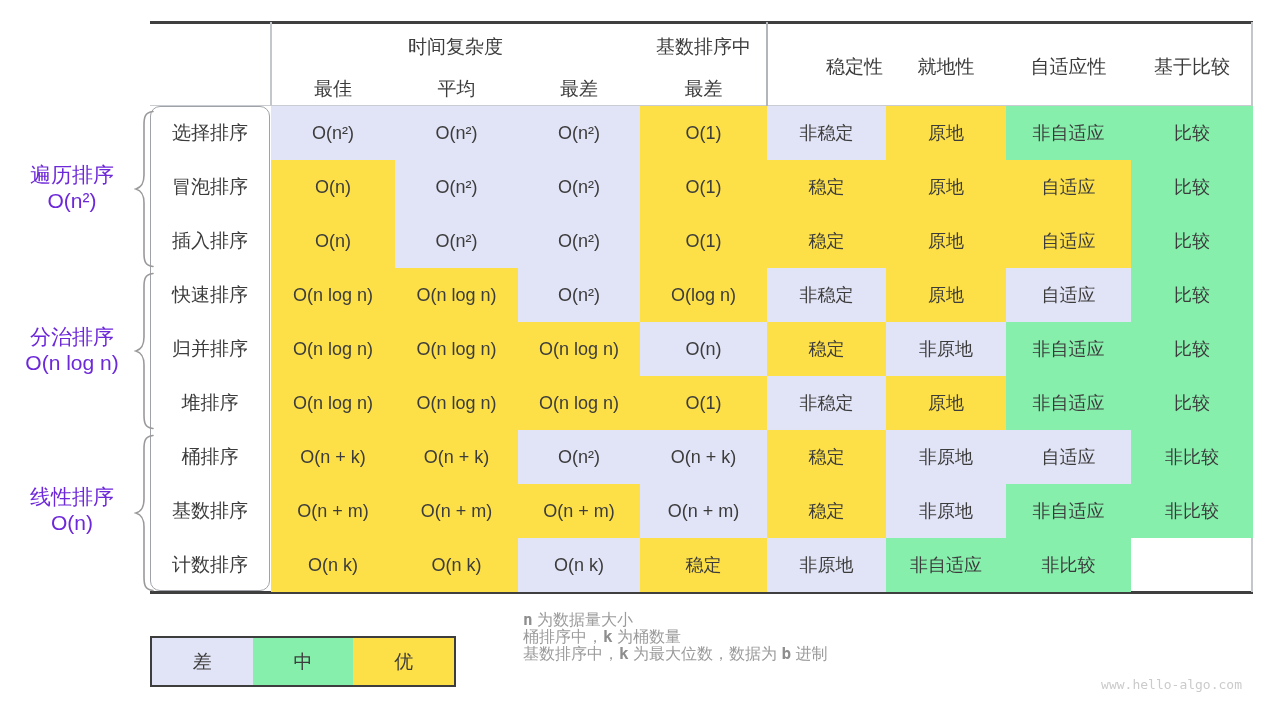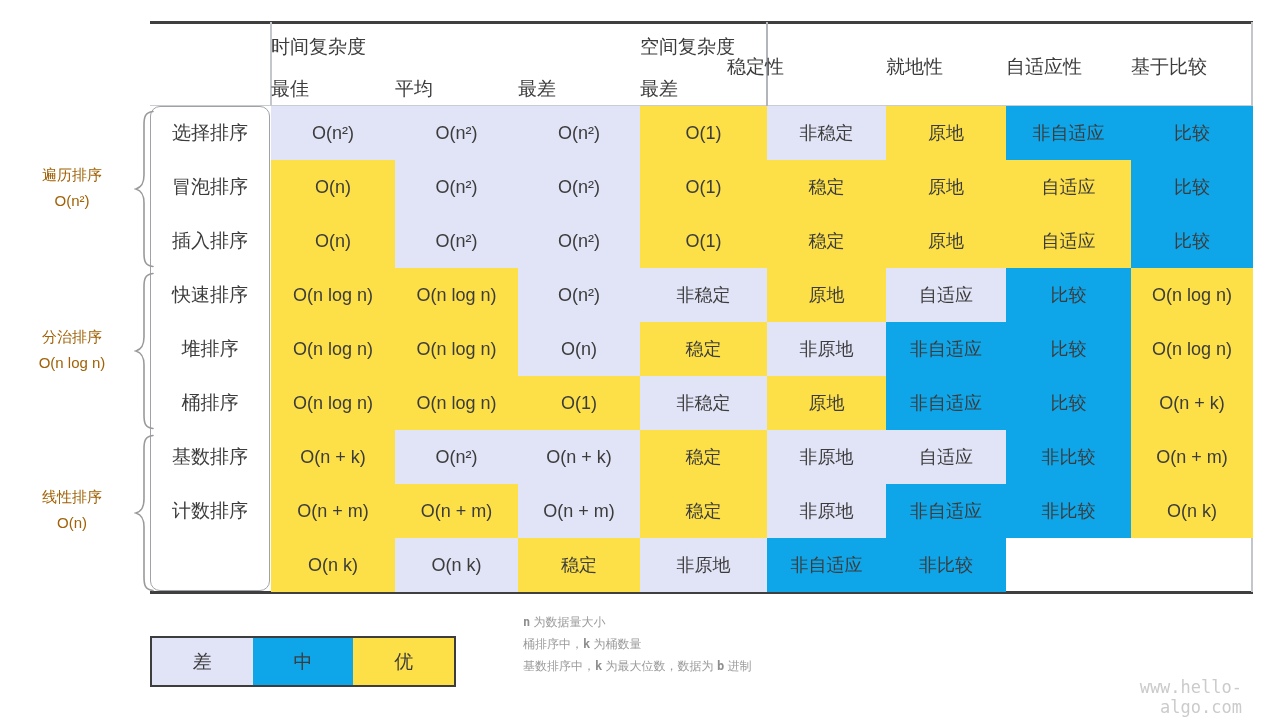--- a/index.html
+++ b/index.html
@@ -1,73 +1,73 @@
 <!DOCTYPE html>
 <html><head>
 <meta charset="utf-8">
 <style>
   html,body{margin:0;padding:0;background:#ffffff;}
   .canvas{position:relative;width:1280px;height:720px;background:#ffffff;overflow:hidden;
           font-family:"Liberation Sans",sans-serif;color:#3c3c3c;}
   
   .tone-poor{background:#e1e3f6;}
-  .tone-medium{background:#0ea5e9;}
+  .tone-medium{background:#86efac;}
   .tone-good{background:#fde047;}
   
   .hline-dark{position:absolute;height:2.5px;background:#3f3f3f;}
   .hline-light{position:absolute;height:1px;background:#c9cdd1;}
   .vline{position:absolute;width:1.5px;background:#c3c7cb;}
   .vline-mid{position:absolute;width:1.5px;background:#b2b6ba;}
   .label-rect{position:absolute;border:1.5px solid #9fa3a8;border-radius:10px;background:transparent;}
   
-  .hdr{position:absolute;text-align:left;font-size:19px;color:#3c3c3c;}
+  .hdr{position:absolute;text-align:center;font-size:19px;color:#3c3c3c;}
   
   .grid{position:absolute;left:271px;top:106px;display:grid;
         grid-template-columns:124px 123px 122px 127px 119px 120px 125px 122px;
         grid-auto-rows:54px;}
   .cell{display:flex;align-items:center;justify-content:center;font-size:18px;color:#3c3c3c;}
   .row-labels{position:absolute;left:150px;top:106px;width:120px;}
   .row-label{height:54px;display:flex;align-items:center;justify-content:center;
              font-size:19px;color:#3c3c3c;}
   
   .group-label{position:absolute;left:6px;width:132px;text-align:center;
-               font-size:15px;line-height:26px;color:#a16207;}
+               font-size:21px;line-height:26px;color:#6d28d9;}
   .brace{position:absolute;left:134px;width:22px;height:158px;}
   
   .legend{position:absolute;left:150px;top:636px;width:302px;height:47px;
           border:2px solid #3d3d3d;display:flex;}
   .legend-item{flex:1;display:flex;align-items:center;justify-content:center;
                font-size:19px;color:#3c3c3c;}
   
-  .notes{position:absolute;left:523px;top:611px;font-size:12px;line-height:22px;color:#9b9b9b;}
+  .notes{position:absolute;left:523px;top:611px;font-size:16px;line-height:17px;color:#9b9b9b;}
   .notes .var{font-family:"DejaVu Sans Mono",monospace;font-weight:bold;color:#8e8e8e;}
   
   .watermark{position:absolute;left:1060px;top:677px;width:182px;text-align:right;
-             font-family:"DejaVu Sans Mono",monospace;font-size:17px;color:#cbcbcb;}
+             font-family:"DejaVu Sans Mono",monospace;font-size:13px;color:#cbcbcb;}
 </style>
 </head>
 <body>
 
 <div class="canvas">
 
   <div class="hline-dark" style="left:150px;top:21px;width:1103px;"></div>
   <div class="hline-dark" style="left:150px;top:591px;width:1103px;"></div>
   <div class="hline-light" style="left:150px;top:105px;width:1103px;"></div>
   <div class="vline" style="left:270px;top:22px;height:84px;"></div>
   <div class="vline-mid" style="left:766px;top:22px;height:570px;"></div>
   <div class="vline" style="left:1251px;top:22px;height:570px;"></div>
   <div class="label-rect" style="left:150px;top:106px;width:118px;height:483px;"></div>
 
   <div class="hdr" style="left:271px;top:34px;width:369px;">时间复杂度</div>
-  <div class="hdr" style="left:640px;top:34px;width:127px;">空间复杂度</div>
+  <div class="hdr" style="left:640px;top:34px;width:127px;">基数排序中</div>
   <div class="hdr" style="left:271px;top:76px;width:124px;">最佳</div>
   <div class="hdr" style="left:395px;top:76px;width:123px;">平均</div>
   <div class="hdr" style="left:518px;top:76px;width:122px;">最差</div>
   <div class="hdr" style="left:640px;top:76px;width:127px;">最差</div>
-  <div class="hdr" style="left:727px;top:54px;width:119px;">稳定性</div>
+  <div class="hdr" style="left:767px;top:54px;width:119px;padding-left:28px;">稳定性</div>
   <div class="hdr" style="left:886px;top:54px;width:120px;">就地性</div>
   <div class="hdr" style="left:1006px;top:54px;width:125px;">自适应性</div>
   <div class="hdr" style="left:1131px;top:54px;width:122px;">基于比较</div>
 
   <div class="group-label" style="top:162px;">
     <div>遍历排序</div>
     <div>O(n²)</div>
   </div>
   <div class="group-label" style="top:324px;">
     <div>分治排序</div>
@@ -85,20 +85,21 @@
   </svg>
   <svg class="brace" style="top:434px;" viewBox="0 0 22 158">
     <path d="M 19,1.5 C 11,2.5 10,7 10,15 L 10,65 C 10,73 8,77 2,79 C 8,81 10,85 10,93 L 10,143 C 10,151 11,155.5 19,156.5" fill="none" stroke="#9a9a9a" stroke-width="1.6" stroke-linecap="round"></path>
   </svg>
 
   <div class="row-labels">
       <div class="row-label">选择排序</div>
       <div class="row-label">冒泡排序</div>
       <div class="row-label">插入排序</div>
       <div class="row-label">快速排序</div>
+      <div class="row-label">归并排序</div>
       <div class="row-label">堆排序</div>
       <div class="row-label">桶排序</div>
       <div class="row-label">基数排序</div>
       <div class="row-label">计数排序</div>
     </div>
 
   <div class="grid">
       <div class="cell tone-poor">O(n²)</div>
       <div class="cell tone-poor">O(n²)</div>
       <div class="cell tone-poor">O(n²)</div>
@@ -119,20 +120,21 @@
       <div class="cell tone-poor">O(n²)</div>
       <div class="cell tone-poor">O(n²)</div>
       <div class="cell tone-good">O(1)</div>
       <div class="cell tone-good">稳定</div>
       <div class="cell tone-good">原地</div>
       <div class="cell tone-good">自适应</div>
       <div class="cell tone-medium">比较</div>
       <div class="cell tone-good">O(n log n)</div>
       <div class="cell tone-good">O(n log n)</div>
       <div class="cell tone-poor">O(n²)</div>
+      <div class="cell tone-good">O(log n)</div>
       <div class="cell tone-poor">非稳定</div>
       <div class="cell tone-good">原地</div>
       <div class="cell tone-poor">自适应</div>
       <div class="cell tone-medium">比较</div>
       <div class="cell tone-good">O(n log n)</div>
       <div class="cell tone-good">O(n log n)</div>
       <div class="cell tone-good">O(n log n)</div>
       <div class="cell tone-poor">O(n)</div>
       <div class="cell tone-good">稳定</div>
       <div class="cell tone-poor">非原地</div>

